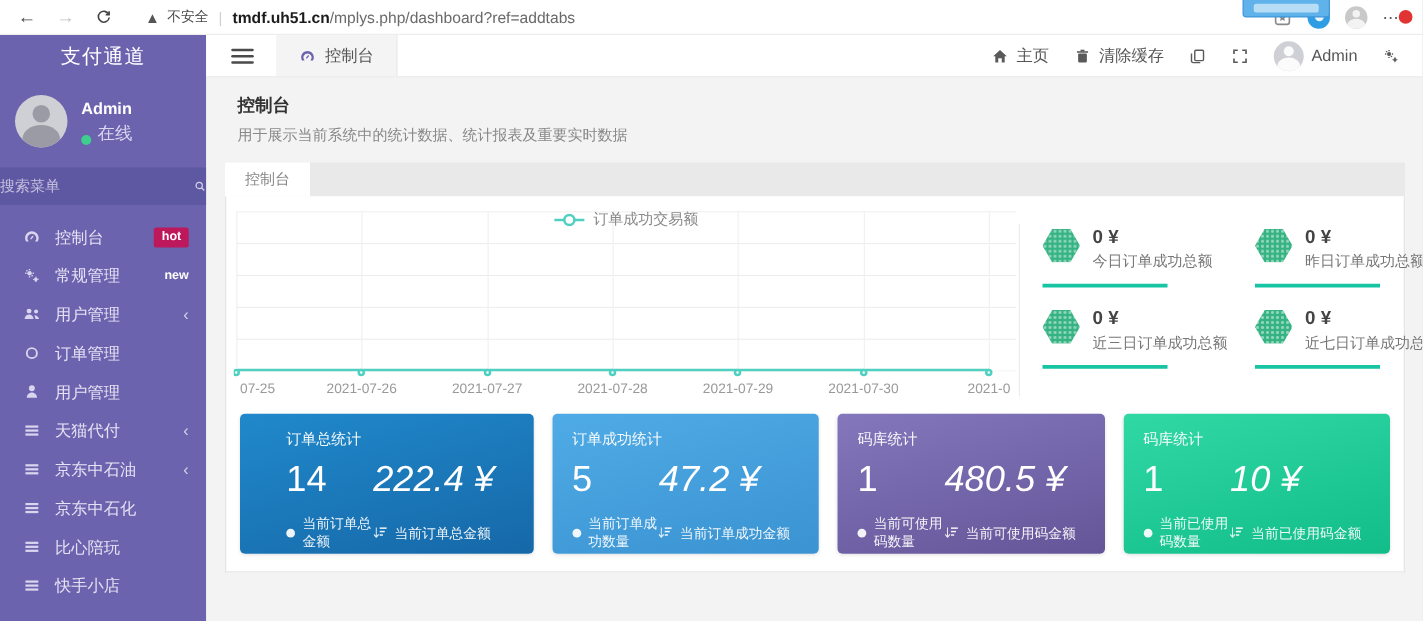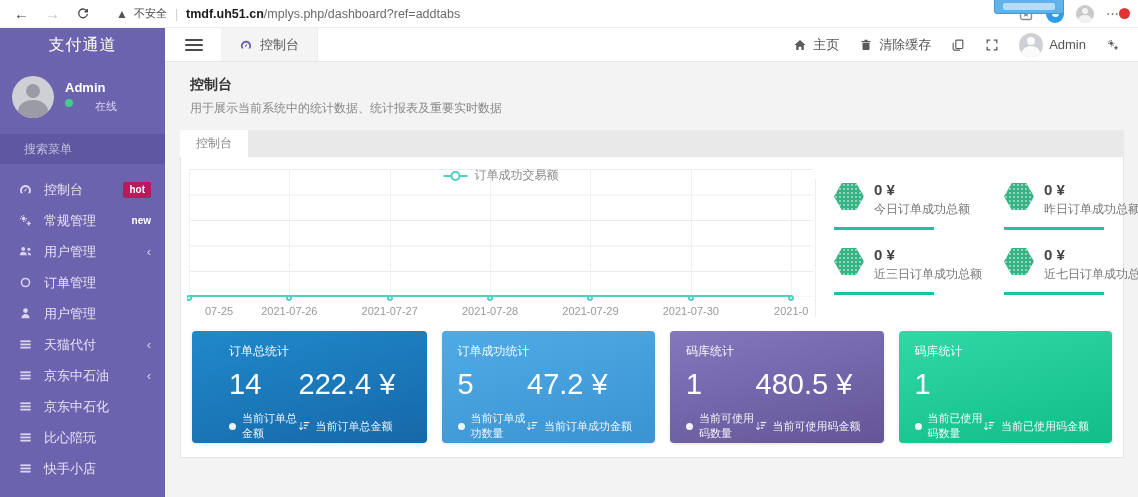--- a/index.html
+++ b/index.html
@@ -30,23 +30,23 @@
   .b-more .red-dot { position:absolute; right:-2px; top:2px; width:11px; height:11px; border-radius:50%; background:#e33, #e33; background:#e23333; }
 
   
   .sidebar { position:absolute; top:28px; left:0; width:165px; bottom:0; background:#6b63ae; color:#e9e6f7; }
   .brand { height:34px; display:flex; align-items:center; justify-content:center; color:#fff; font-size:16px; letter-spacing:1px; }
   .userbox { display:flex; align-items:center; padding:14px 12px 12px; gap:11px; }
   .u-avatar { width:42px; height:42px; border-radius:50%; background:#cfcfd6; position:relative; overflow:hidden; flex:none; }
   .u-avatar::before { content:""; position:absolute; top:8px; left:14px; width:14px; height:14px; border-radius:50%; background:#9b9ba6; }
   .u-avatar::after { content:""; position:absolute; top:24px; left:6px; width:30px; height:22px; border-radius:50%; background:#9b9ba6; }
   .u-name { font-weight:bold; color:#fff; font-size:13px; }
-  .u-status { display:flex; align-items:flex-start; gap:22px; font-size:11px; color:#d9d5ef; margin-top:4px; }
+  .u-status { display:flex; align-items:flex-end; gap:5px; font-size:14px; color:#d9d5ef; margin-top:4px; }
   .u-dot { width:8px; height:8px; border-radius:50%; background:#3ecf8e; }
-  .searchrow { height:30px; background:#5e57a2; display:flex; align-items:center; padding:0 24px; margin-top:4px; }
+  .searchrow { height:30px; background:#5e57a2; display:flex; align-items:center; padding:0 0; margin-top:4px; }
   .searchrow input { flex:1; background:transparent; border:0; outline:0; color:#e8e5f8; font-size:12px; font-family:inherit; }
   .searchrow input::placeholder { color:#c3bede; }
   .searchrow .mag { width:14px; height:14px; color:#d5d1ea; }
   .menu { margin-top:10px; }
   .menu-item { height:31px; display:flex; align-items:center; padding:0 14px 0 18px; font-size:13px; color:#e6e2f5; cursor:pointer; }
   .mi-icon { width:15px; height:15px; margin-right:11px; color:#d9d5ef; flex:none; display:flex; align-items:center; }
   .badge-hot { margin-left:auto; background:#be185d; color:#fff; font-size:10px; line-height:1; padding:3px 6px; border-radius:2px; font-weight:bold; }
   .badge-new { margin-left:auto; color:#fff; font-size:10px; font-weight:bold; }
   .chev { margin-left:auto; color:rgba(255,255,255,.7); font-size:13px; }
 
@@ -92,21 +92,21 @@
   .hexagon { width:30px; height:27px; margin-top:2px; flex:none; background-color:#35b383; background-image:radial-gradient(rgba(255,255,255,.45) 1px, transparent 1.4px); background-size:4px 4px; clip-path:polygon(26% 0,74% 0,100% 50%,74% 100%,26% 100%,0 50%); }
   .q-val { font-size:15px; font-weight:bold; color:#444; }
   .q-label { font-size:12px; color:#777; margin-top:3px; white-space:nowrap; }
   .q-underline { width:100px; height:3px; background:#17c4a3; margin-top:9px; }
 
   
   .cards { display:flex; gap:15px; margin-top:10px; padding:0 5px; }
   .stat-card { flex:1; height:112px; border-radius:4px; color:#fff; padding:12px 16px 10px; box-shadow:0 1px 3px rgba(0,0,0,.12); }
   .c-title { font-size:12px; opacity:.95; }
   .c-main { display:flex; justify-content:space-between; margin-top:8px; padding-right:4px; }
-  .c-col2 { min-width:108px; }
+  .c-col2 { min-width:108px;font-style:italic; }
   .c-big { font-size:29px; font-weight:normal; line-height:1.15; }
   .c-foot { display:flex; justify-content:space-between; margin-top:10px; padding-right:4px; font-size:11px; opacity:.92; }
   .c-fitem { display:flex; align-items:center; gap:6px; min-width:0; }
   .c-foot .c-col2f { min-width:108px; }
   .dot-ico { width:7px; height:7px; border-radius:50%; background:#fff; flex:none; }
   .sort-ico { width:11px; height:11px; flex:none; }
 </style>
 </head>
 <body>
 
@@ -379,21 +379,21 @@
                 <div class="vline" style="left: 48.25%;"></div>
                 <div class="marker" style="left: 48.25%; bottom: 0%; top: auto; margin-bottom: -4px;"></div>
                 <div class="vline" style="left: 64.3333%;"></div>
                 <div class="marker" style="left: 64.3333%; bottom: 0%; top: auto; margin-bottom: -4px;"></div>
                 <div class="vline" style="left: 80.4167%;"></div>
                 <div class="marker" style="left: 80.4167%; bottom: 0%; top: auto; margin-bottom: -4px;"></div>
                 <div class="vline" style="left: 96.5%;"></div>
                 <div class="marker" style="left: 96.5%; bottom: 0%; top: auto; margin-bottom: -4px;"></div>
               </div>
             <div class="xlabels" id="xlabels">
-                <span class="xlabel" style="left: 16px; transform: none;">07-25</span>
+                <span class="xlabel" style="left: 3px; transform: none;">07-25</span>
                 <span class="xlabel" style="left: 16.0833%;">2021-07-26</span>
                 <span class="xlabel" style="left: 32.1667%;">2021-07-27</span>
                 <span class="xlabel" style="left: 48.25%;">2021-07-28</span>
                 <span class="xlabel" style="left: 64.3333%;">2021-07-29</span>
                 <span class="xlabel" style="left: 80.4167%;">2021-07-30</span>
                 <span class="xlabel" style="left: 96.5%;">2021-0</span>
               </div>
           </div>
 
           <div class="qstats">
@@ -504,20 +504,21 @@
                     <path d="M2.6 1v7.2L4 6.7l.7.7-2.5 2.8L-.3 7.4l.7-.7 1.4 1.5V1z"></path>
                   </svg>
                   <span>当前可使用码金额</span>
                 </span>
             </div>
           </div>
           <div class="stat-card" style="background: linear-gradient(165deg, rgb(48, 216, 164), rgb(18, 189, 138));">
             <div class="c-title">码库统计</div>
             <div class="c-main">
                 <span class="c-big">1</span>
+                <span class="c-col2 c-big">10 ¥</span>
               </div>
             <div class="c-foot">
               <span class="c-fitem">
                   <span class="dot-ico"></span>
                   <span>当前已使用码数量</span>
                 </span>
               <span class="c-fitem c-col2f">
                   <svg class="sort-ico" viewBox="0 0 12 12" fill="currentColor">
                     <rect x="5.2" y="1" width="6" height="1.3"></rect>
                     <rect x="5.2" y="4" width="4.4" height="1.3"></rect>

